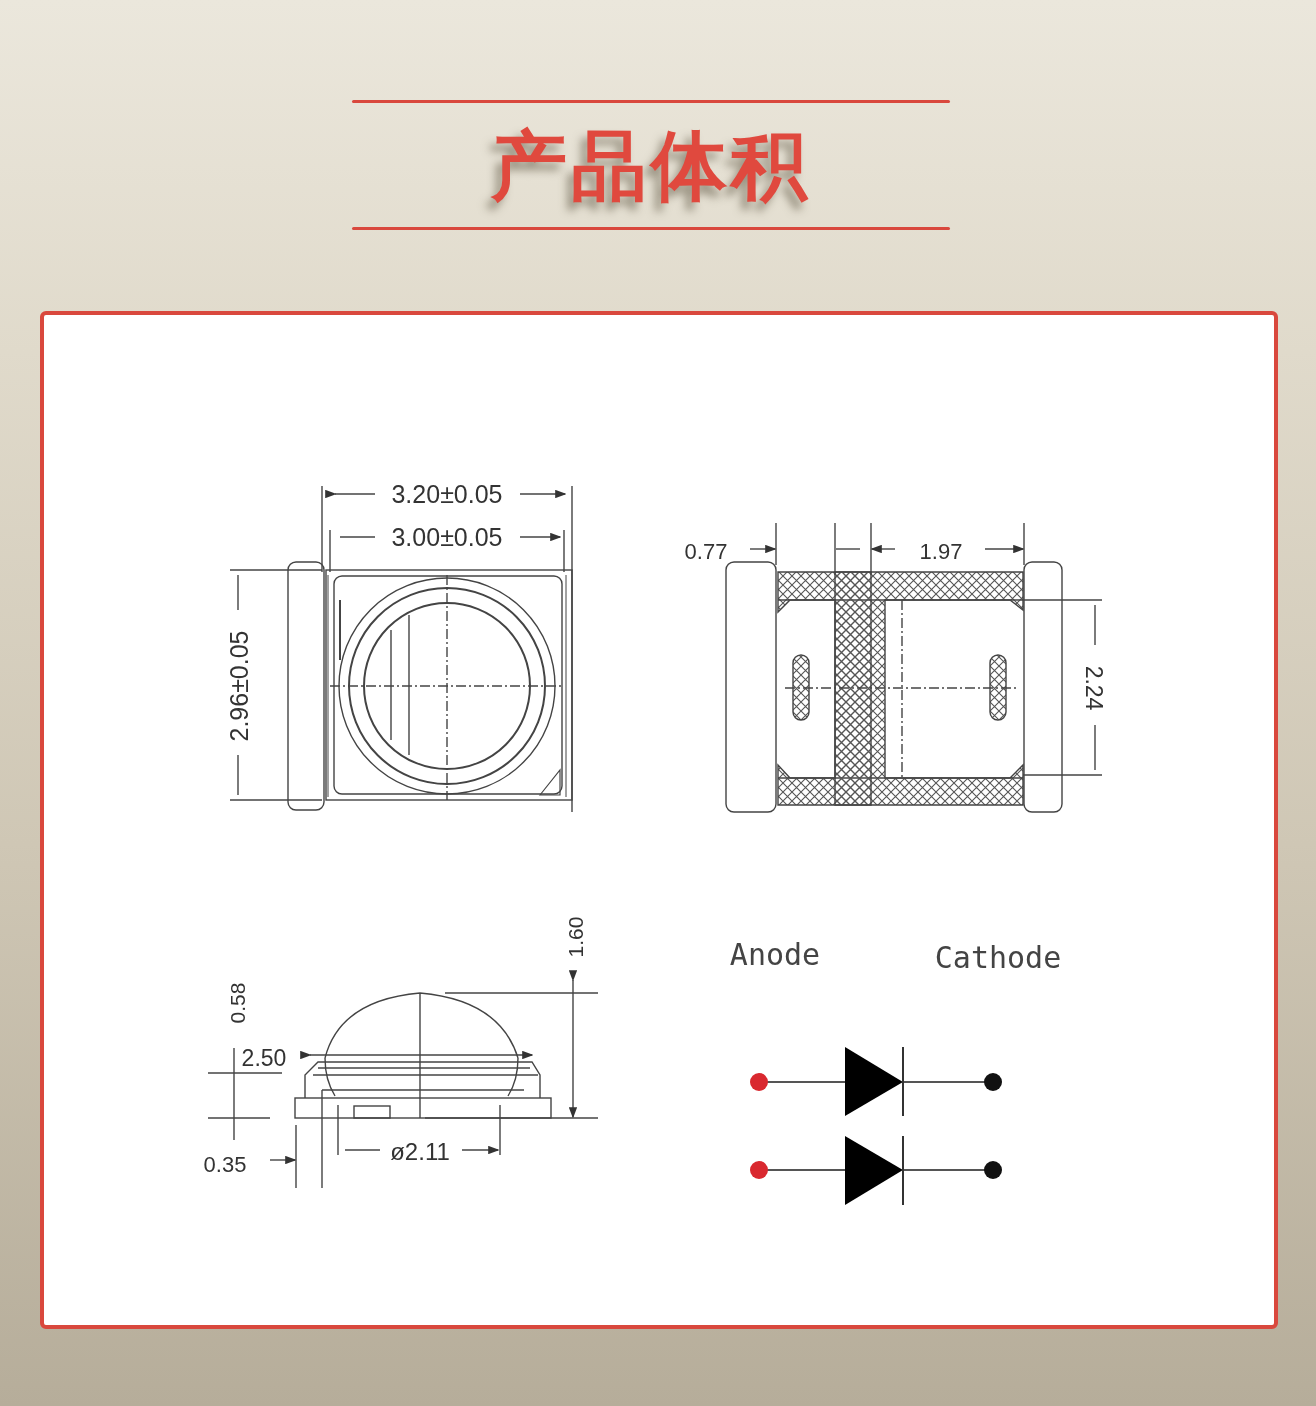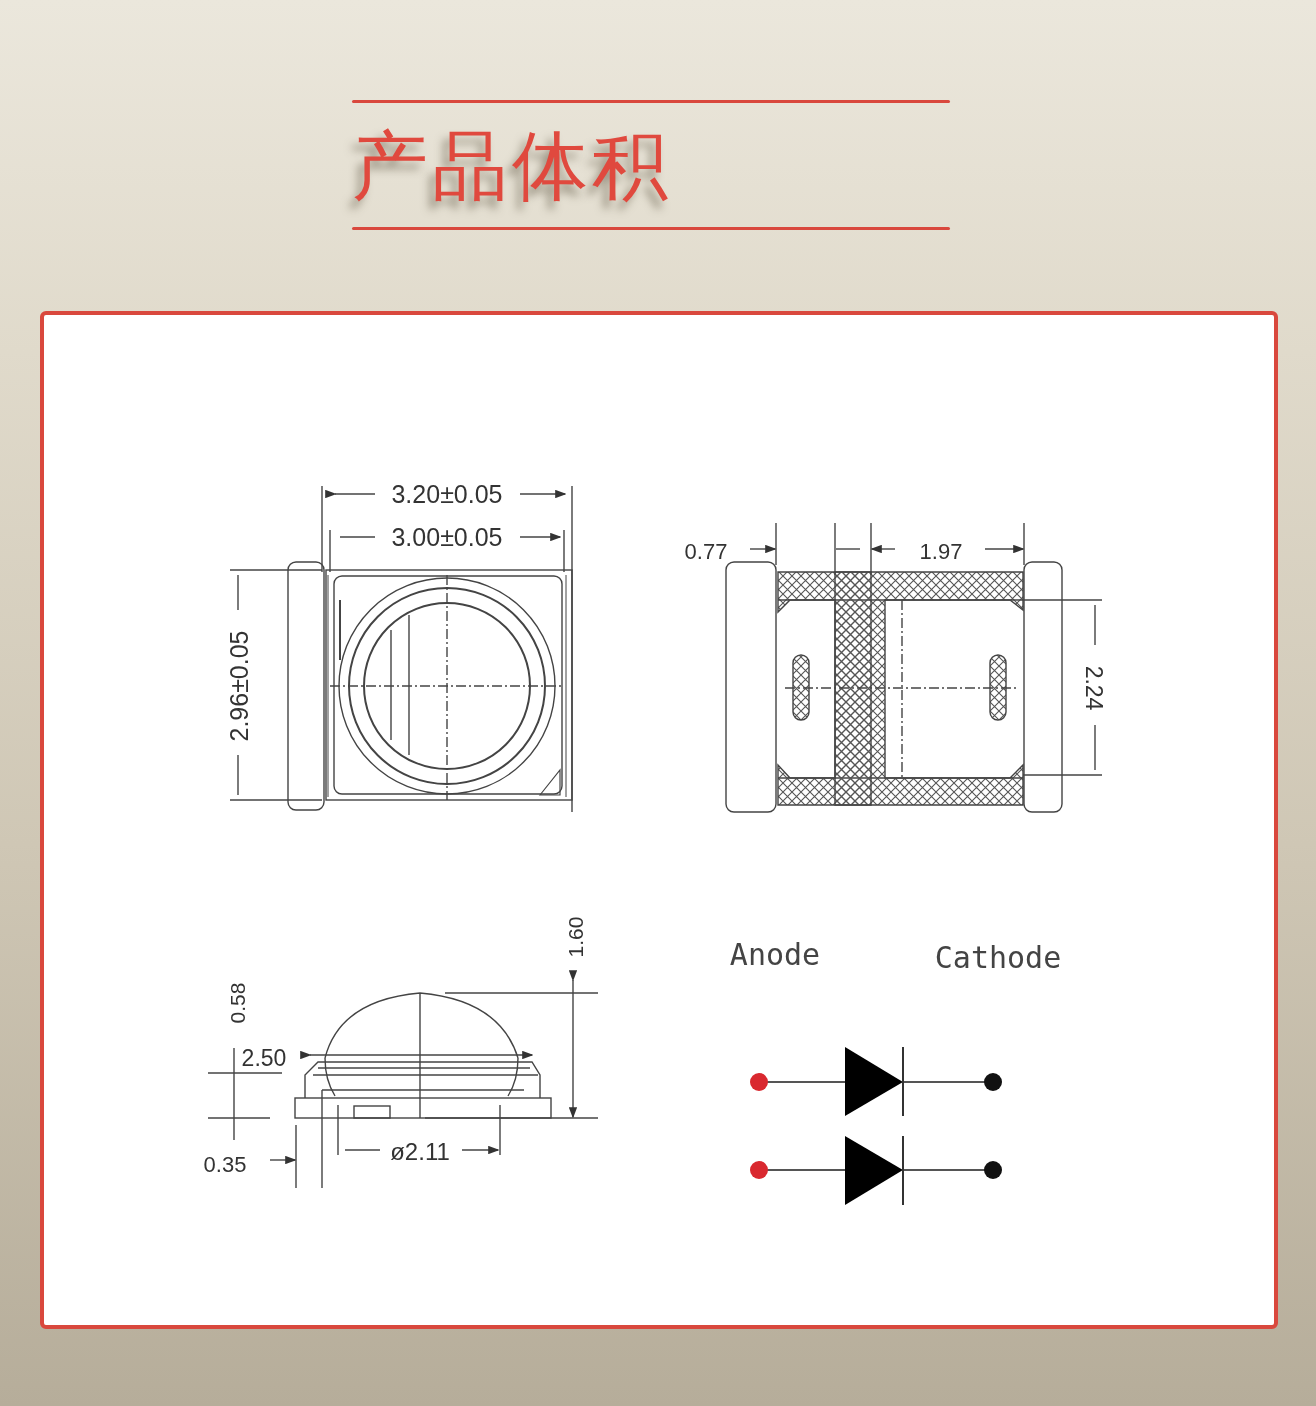--- a/index.html
+++ b/index.html
@@ -6,21 +6,21 @@
   body {
     width: 1316px; height: 1406px; position: relative; overflow: hidden;
     background: linear-gradient(180deg, #ebe7dc 0%, #e0dacb 25%, #cfc7b5 60%, #b6ad9a 100%);
     font-family: "DejaVu Sans", sans-serif;
   }
   .rule { position: absolute; left: 352px; width: 598px; height: 3px; background: #d9483d; border-radius: 2px; }
   .rule.top { top: 100px; }
   .rule.bottom { top: 227px; }
   .title {
     position: absolute; left: 352px; width: 598px; top: 118px; height: 96px;
-    text-align: left; font-size: 76px; line-height: 96px; font-weight: normal;
+    text-align: center; font-size: 76px; line-height: 96px; font-weight: bold;
     color: #e0493e; letter-spacing: 4px;
     text-shadow: -6px 8px 8px rgba(90,80,60,0.55);
     font-family: "DejaVu Sans", sans-serif;
   }
   .card {
     position: absolute; left: 40px; top: 311px; width: 1230px; height: 1010px;
     background: #ffffff; border: 4px solid #d9483d; border-radius: 6px;
   }
   svg.drawing { position: absolute; left: 0; top: 0; }
   .dim { font-family: "Liberation Sans Narrow", "Liberation Sans", sans-serif; fill: #333; }

